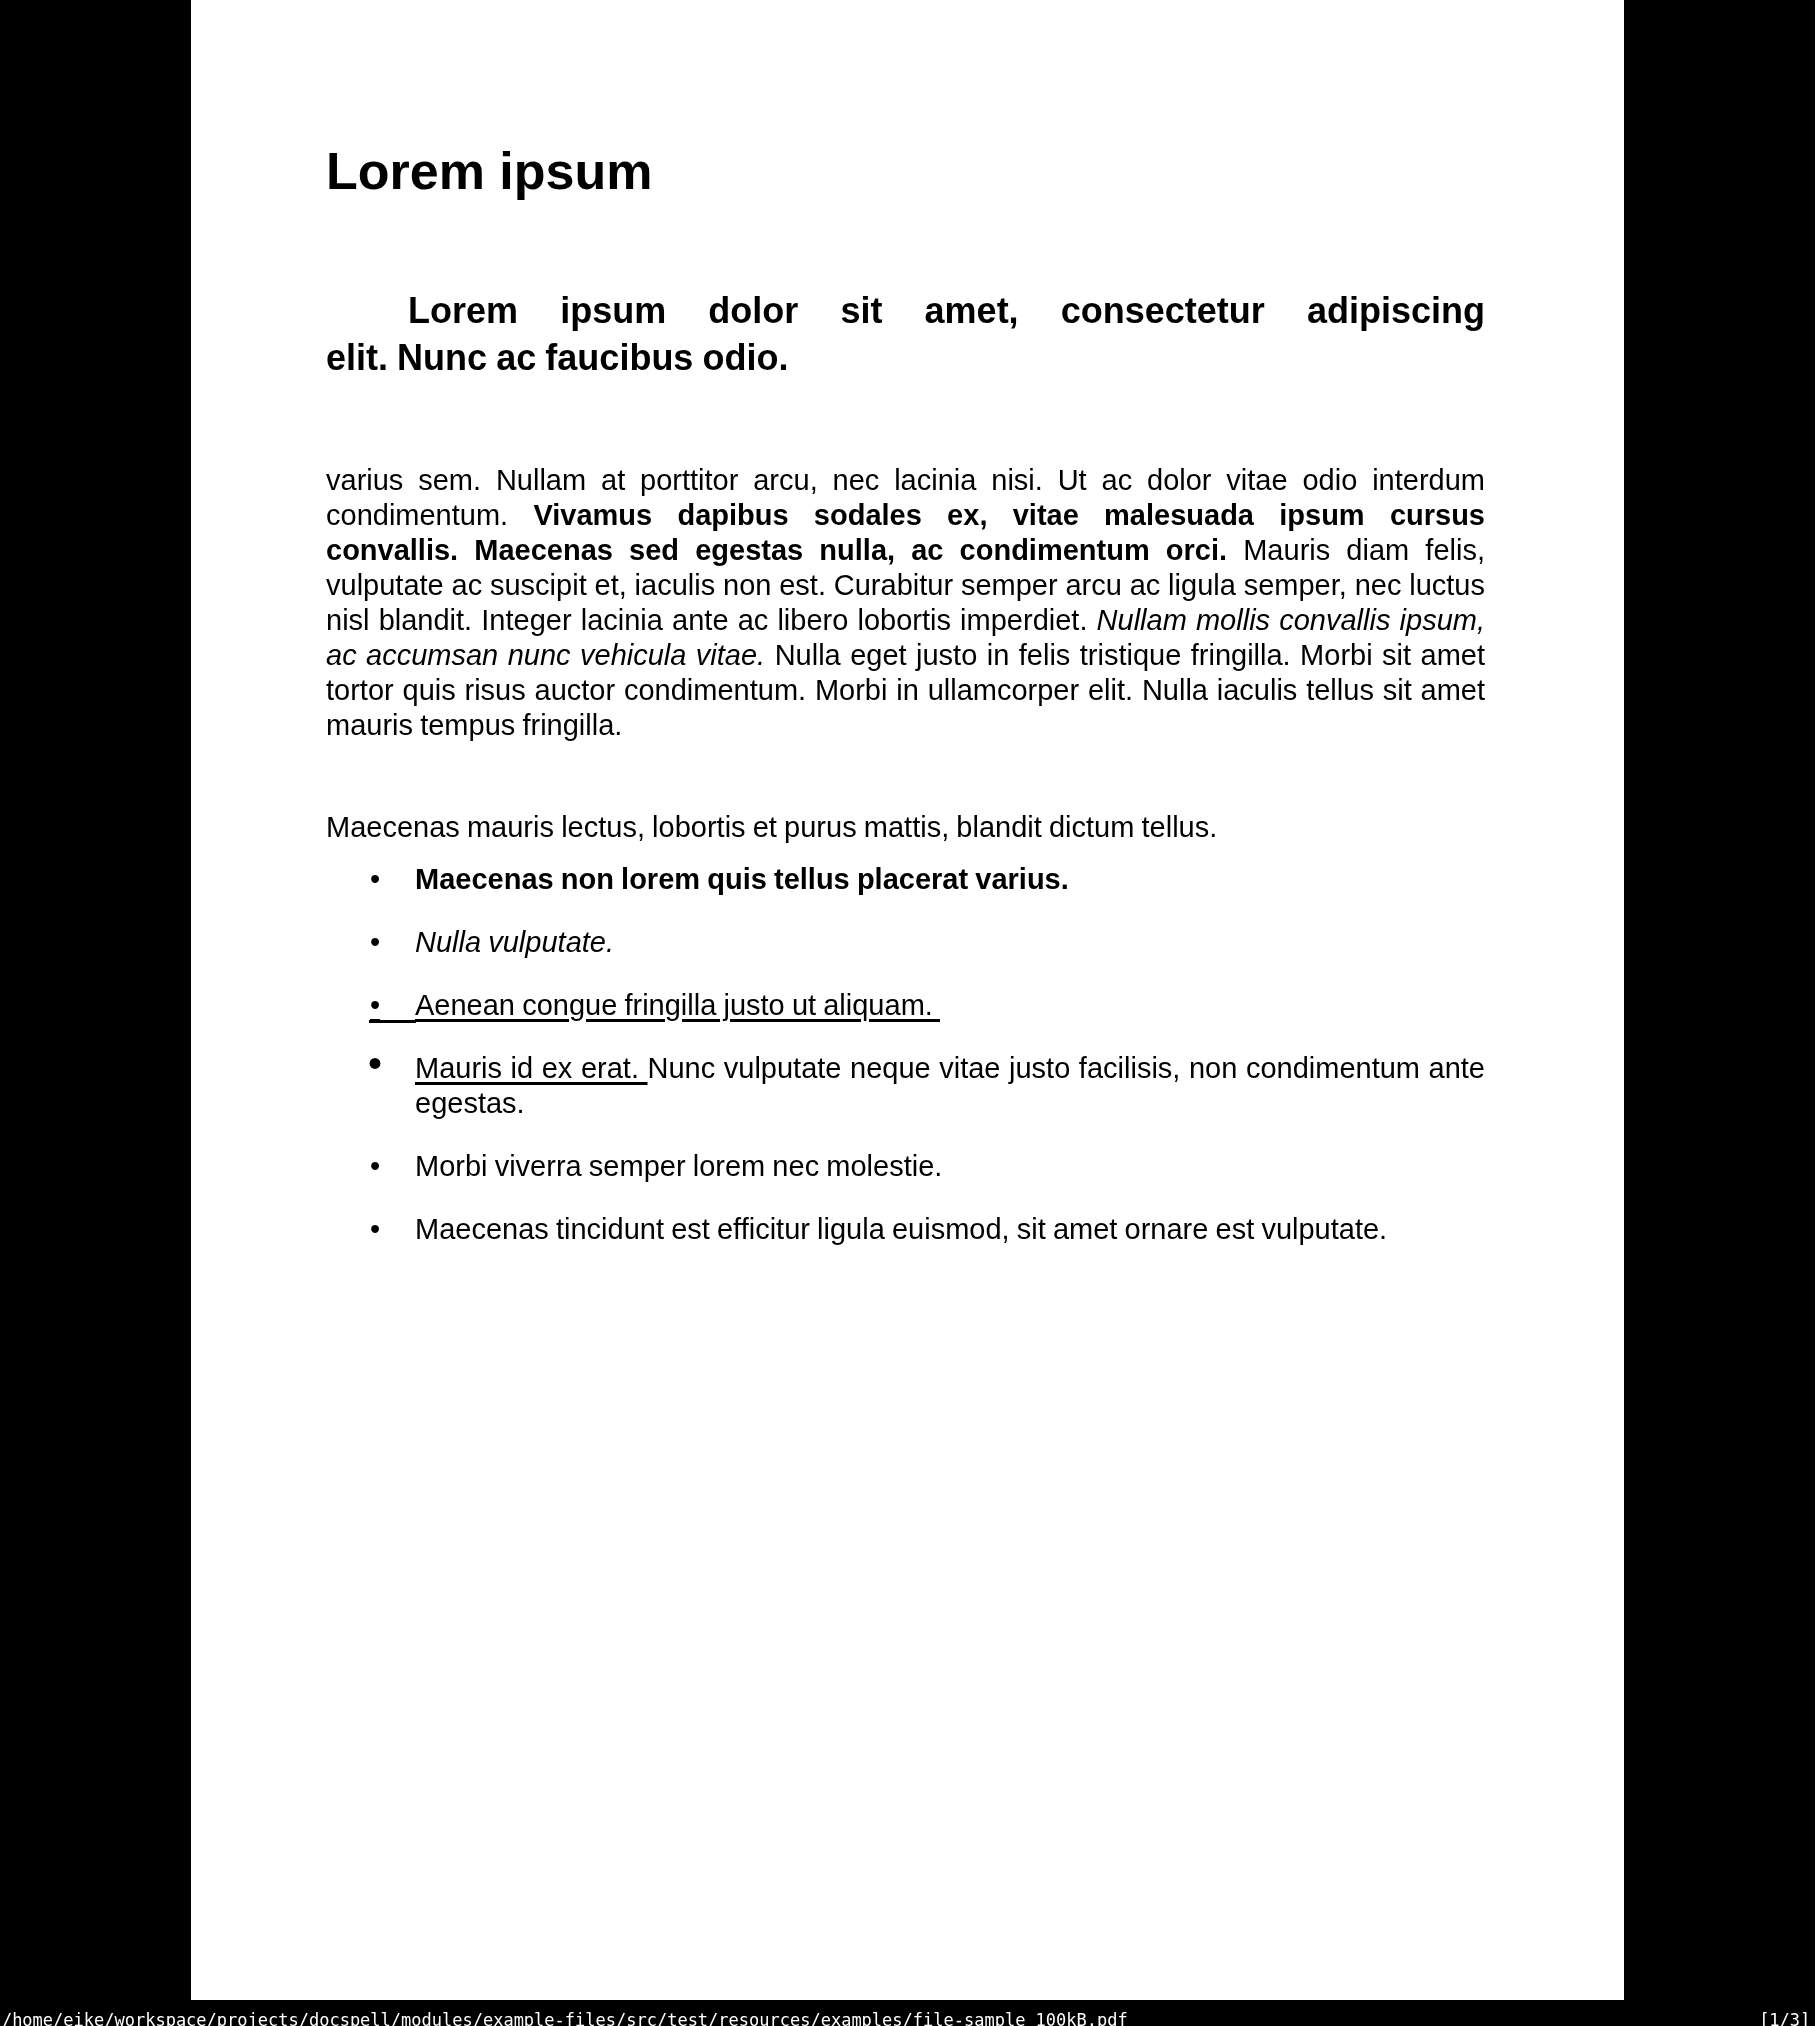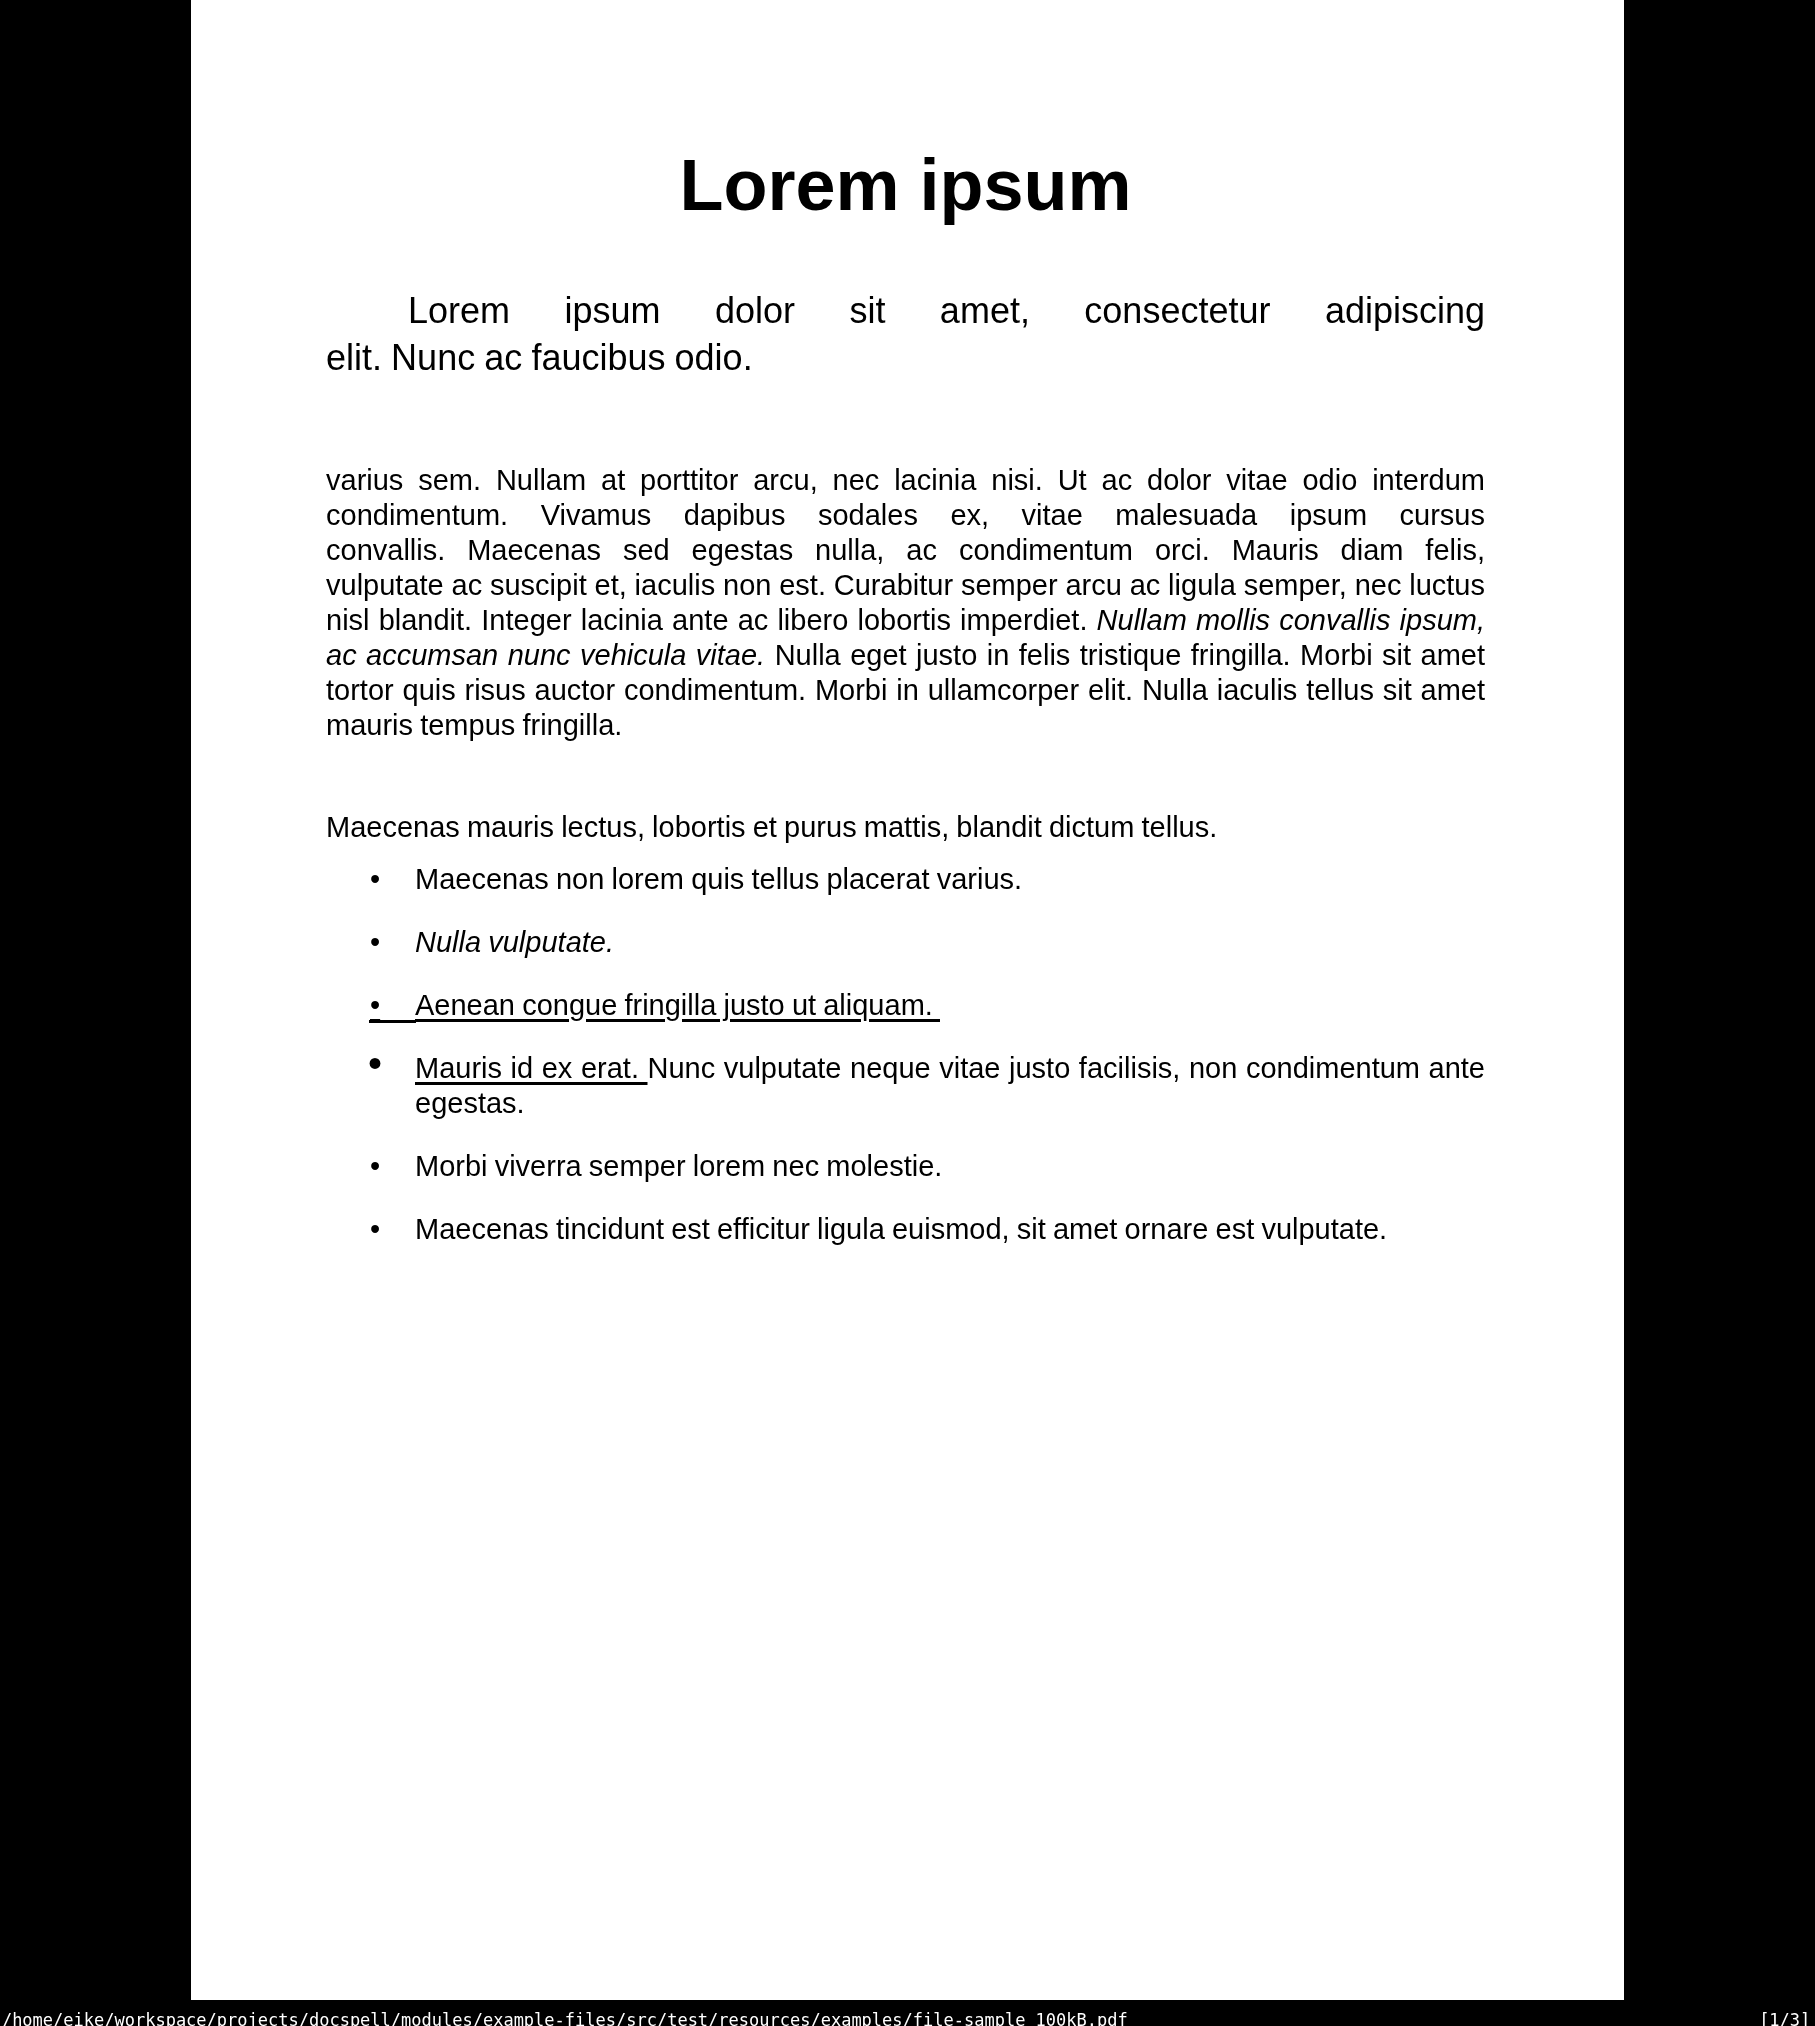--- a/index.html
+++ b/index.html
@@ -8,33 +8,33 @@
     background:#000000;
     font-family:"Liberation Sans",sans-serif;
     color:#000000;
   }
   .page{
     position:absolute;left:191px;top:0;width:1433px;height:2000px;
     background:#ffffff;
   }
   .col{position:absolute;left:135px;width:1159px;}
   .doc-title{
-    top:149px;font-size:72px;font-weight:bold;line-height:72px;
-    text-align:center;white-space:nowrap;
+    top:135px;font-size:52px;font-weight:bold;line-height:72px;
+    text-align:left;white-space:nowrap;
   }
   .heading{
     top:287px;font-size:36px;font-weight:bold;line-height:47px;
   }
   .para{font-size:29px;line-height:35px;}
   .p1{top:463px;}
   .p2{top:810px;}
   .tl{text-align:justify;word-spacing:-0.9px;}
   .tl.jl{text-align-last:justify;}
   .tl.ind{text-indent:82px;}
-  .b{font-weight:normal;}
+  .b{font-weight:bold;}
   .i{font-style:italic;}
   .u{text-decoration:underline;text-decoration-thickness:3.2px;text-underline-offset:3.8px;}
   ul.list{
     top:862px;margin:0;padding:0;list-style:none;
     font-size:29px;line-height:35px;
   }
   ul.list li{position:relative;padding-left:89px;margin:0 0 28px 0;}
   ul.list li .bullet{
     position:absolute;left:44px;top:0;line-height:35px;
   }

